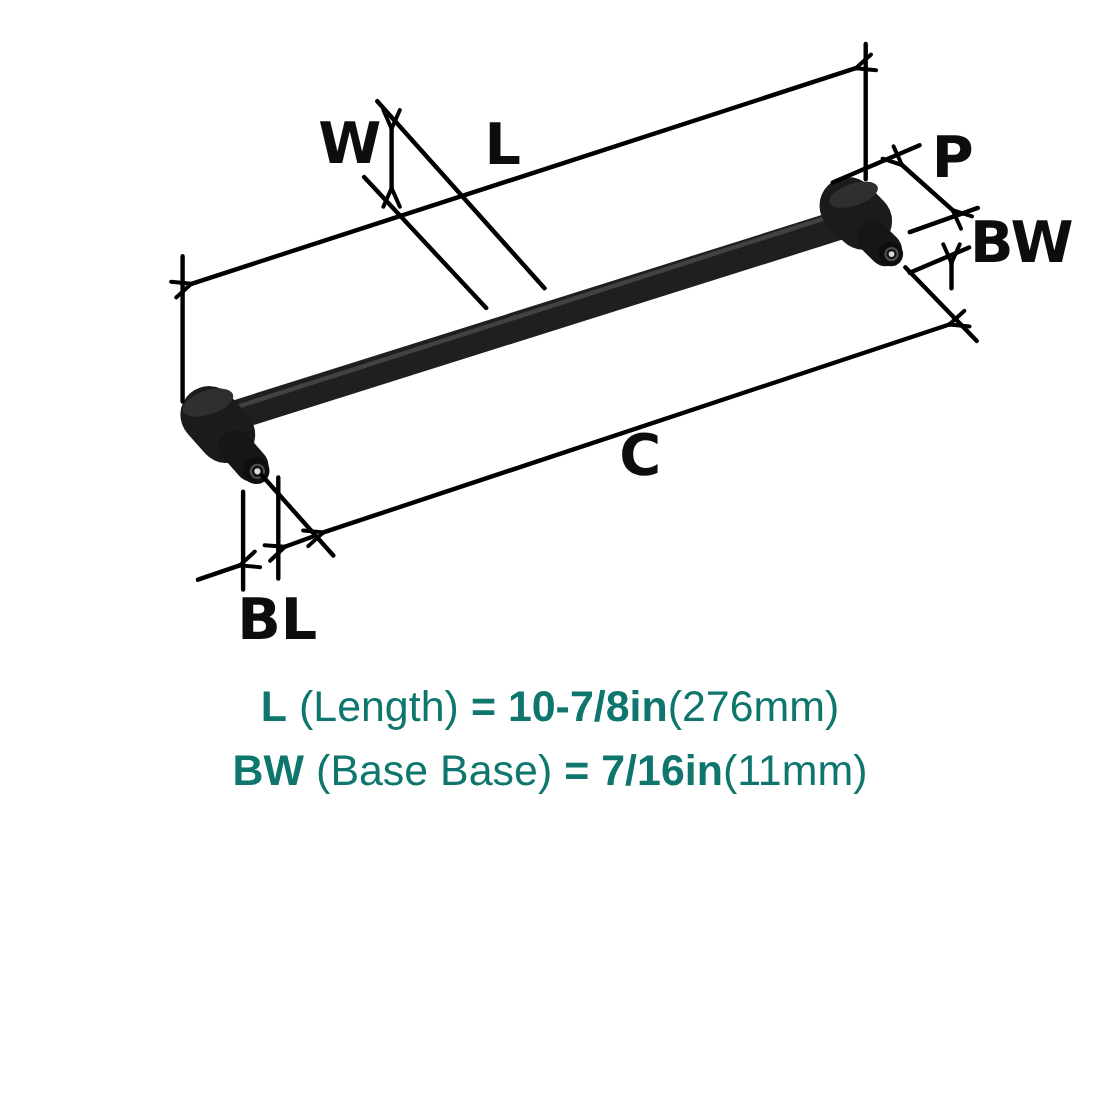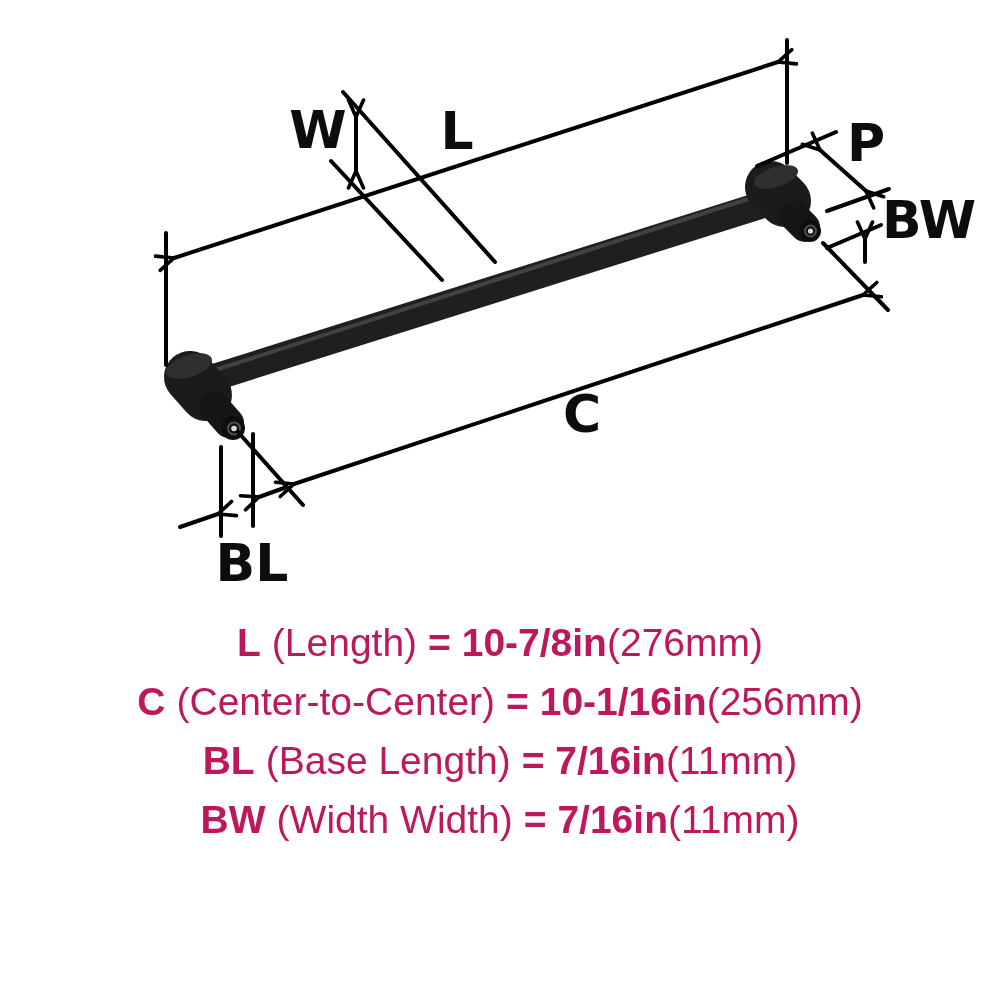--- a/index.html
+++ b/index.html
@@ -5,21 +5,21 @@
   html,body{margin:0;padding:0;background:#fff;}
   .stage{
     position:relative;width:1000px;height:1000px;background:#ffffff;
     font-family:"Liberation Sans",sans-serif;overflow:hidden;
   }
   .diagram-svg{position:absolute;left:0;top:0;}
   .dim-label{
     font-family:"DejaVu Sans",sans-serif;font-weight:700;font-size:52px;fill:#0d0d0d;
   }
   .specs{
-    position:absolute;left:0;top:613px;width:1000px;text-align:center;color:#be185d;
+    position:absolute;left:0;top:613px;width:1000px;text-align:center;color:#0f766e;
   }
   .spec-row{
     font-size:39px;line-height:59px;white-space:nowrap;
     font-family:"Liberation Sans",sans-serif;
   }
   .spec-abbr{font-weight:700;margin-right:11px;}
   .spec-name{font-weight:400;margin-right:11px;}
   .spec-value{font-weight:700;}
   .spec-metric{font-weight:400;}
 </style>
@@ -100,26 +100,20 @@
   </svg>
 
   <div class="specs">
 
     <div class="spec-row">
       <span class="spec-abbr">L</span><span class="spec-name">(Length)</span><span class="spec-value">= 10-7/8in</span><span class="spec-metric">(276mm)</span>
     </div>
 
 
 
-    <div class="spec-row">
-      <span class="spec-abbr">C</span><span class="spec-name">(Center-to-Center)</span><span class="spec-value">= 10-1/16in</span><span class="spec-metric">(256mm)</span>
-    </div>
+
 
     <div class="spec-row">
-      <span class="spec-abbr">BL</span><span class="spec-name">(Base Length)</span><span class="spec-value">= 7/16in</span><span class="spec-metric">(11mm)</span>
-    </div>
-
-    <div class="spec-row">
-      <span class="spec-abbr">BW</span><span class="spec-name">(Width Width)</span><span class="spec-value">= 7/16in</span><span class="spec-metric">(11mm)</span>
+      <span class="spec-abbr">BW</span><span class="spec-name">(Base Base)</span><span class="spec-value">= 7/16in</span><span class="spec-metric">(11mm)</span>
     </div>
 
   </div>
 </div>
 
 </body></html>

